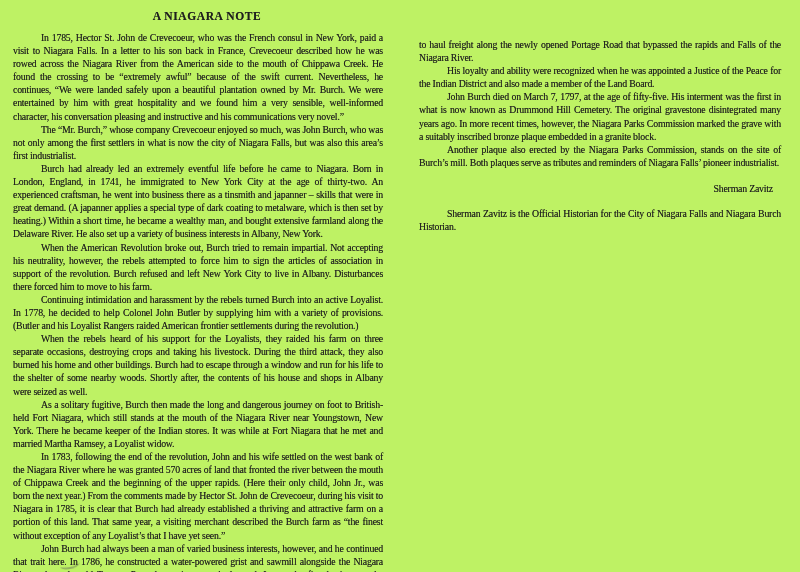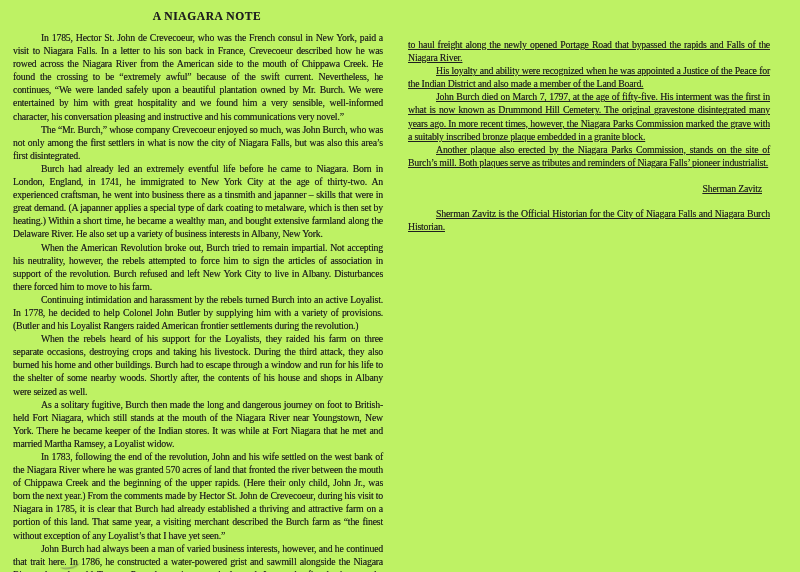--- a/index.html
+++ b/index.html
@@ -20,24 +20,23 @@
   .col {
     position: absolute;
     top: 0;
   }
   .col-left {
     left: 13px;
     width: 370px;
     top: 10px;
   }
   .col-right {
-    left: 408px;
+    left: 419px;
     width: 362px;
     top: 38px;
-    text-decoration: underline;
   }
   h1.doc-title {
     font-size: 11.5px;
     font-weight: 600;
     letter-spacing: 0.6px;
     text-align: center;
     margin: 0 0 9px 18px;
   }
   p {
     margin: 0;
@@ -81,21 +80,21 @@
   }
 </style>
 </head>
 <body>
 
 <div class="page">
 
   <div class="col col-left">
     <h1 class="doc-title">A NIAGARA NOTE</h1>
     <p class="indent">In 1785, Hector St. John de Crevecoeur, who was the French consul in New York, paid a visit to Niagara Falls.  In a letter to his son back in France, Crevecoeur described how he was rowed across the Niagara River from the American side to the mouth of Chippawa Creek.  He found the crossing to be “extremely awful” because of the swift current.  Nevertheless, he continues, “We were landed safely upon a beautiful plantation owned by Mr. Burch.  We were entertained by him with great hospitality and we found him a very sensible, well-informed character, his conversation pleasing and instructive and his communications very novel.”</p>
-    <p class="indent">The “Mr. Burch,” whose company Crevecoeur enjoyed so much, was John Burch, who was not only among the first settlers in what is now the city of Niagara Falls, but was also this area’s first disintegrated.</p>
+    <p class="indent">The “Mr. Burch,” whose company Crevecoeur enjoyed so much, was John Burch, who was not only among the first settlers in what is now the city of Niagara Falls, but was also this area’s first industrialist.</p>
     <p class="indent">Burch had already led an extremely eventful life before he came to Niagara.  Born in London, England, in 1741, he immigrated to New York City at the age of thirty-two.  An experienced craftsman, he went into business there as a tinsmith and japanner – skills that were in great demand.  (A japanner applies a special type of dark coating to metalware, which is then set by heating.)  Within a short time, he became a wealthy man, and bought extensive farmland along the Delaware River.  He also set up a variety of business interests in Albany, New York.</p>
     <p class="indent">When the American Revolution broke out, Burch tried to remain impartial.  Not accepting his neutrality, however, the rebels attempted to force him to sign the articles of association in support of the revolution.  Burch refused and left New York City to live in Albany.  Disturbances there forced him to move to his farm.</p>
     <p class="indent">Continuing intimidation and harassment by the rebels turned Burch into an active Loyalist.  In 1778, he decided to help Colonel John Butler by supplying him with a variety of provisions. (Butler and his Loyalist Rangers raided American frontier settlements during the revolution.)</p>
     <p class="indent">When the rebels heard of his support for the Loyalists, they raided his farm on three separate occasions, destroying crops and taking his livestock.  During the third attack, they also burned his home and other buildings.  Burch had to escape through a window and run for his life to the shelter of some nearby woods.  Shortly after, the contents of his house and shops in Albany were seized as well.</p>
     <p class="indent">As a solitary fugitive, Burch then made the long and dangerous journey on foot to British-held Fort Niagara, which still stands at the mouth of the Niagara River near Youngstown, New York. There he became keeper of the Indian stores.  It was while at Fort Niagara that he met and married Martha Ramsey, a Loyalist widow.</p>
     <p class="indent">In 1783, following the end of the revolution, John and his wife settled on the west bank of the Niagara River where he was granted 570 acres of land that fronted the river between the mouth of Chippawa Creek and the beginning of the upper rapids.  (Here their only child, John Jr., was born the next year.)  From the comments made by Hector St. John de Crevecoeur, during his visit to Niagara in 1785, it is clear that Burch had already established a thriving and attractive farm on a portion of this land.  That same year, a visiting merchant described the Burch farm as “the finest without exception of any Loyalist’s that I have yet seen.”</p>
     <p class="indent">John Burch had always been a man of varied business interests, however, and he continued that trait here.  In 1786, he constructed a water-powered grist and sawmill alongside the Niagara River where the old Toronto Powerhouse is presently located.  It was the first business to be established in what is now Niagara Falls.  His mill also made the first industrial use of Niagara River water on the Canadian side.  Apparently it was an impressive operation.  A Captain Eyns of the 29th Regiment visited Niagara in 1787.  He describes Burch as “one of the principal men in the settlement,” and his mill as “a very elegant piece of workmanship.”</p>
 
   </div>
 

